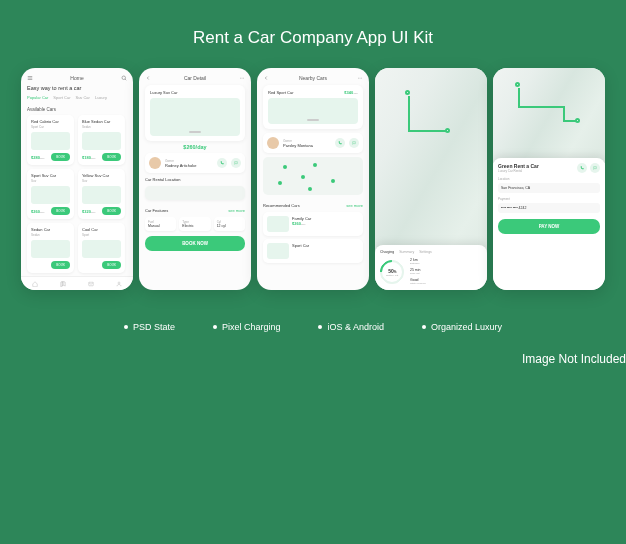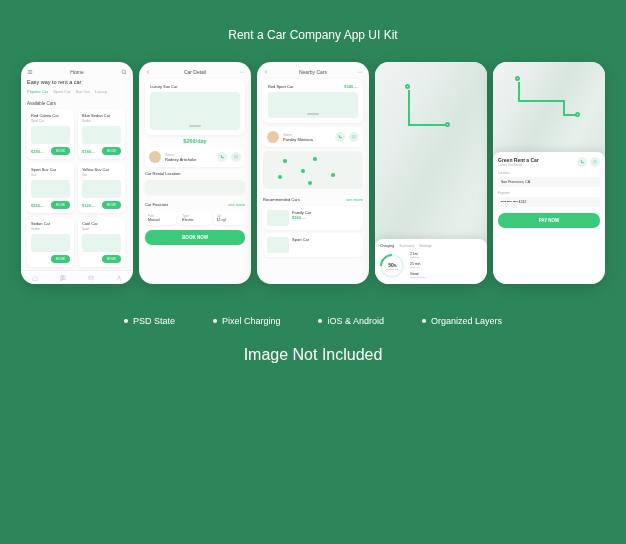--- a/index.html
+++ b/index.html
@@ -1,17 +1,17 @@
 <!DOCTYPE html>
 <html><head>
 <meta charset="utf-8">
 <style>
 *{margin:0;padding:0;box-sizing:border-box;font-family:-apple-system,BlinkMacSystemFont,sans-serif}
 body{width:626px;height:544px;background:#2d8659;overflow:hidden}
-.title{text-align:center;color:#fff;font-size:12px;padding:28px 0 20px}
+.title{text-align:center;color:#fff;font-size:17px;padding:28px 0 20px}
 .phones{display:flex;justify-content:center;gap:6px;padding:0 12px}
 .phone{width:112px;height:222px;background:#fcfcfc;border-radius:14px;box-shadow:0 4px 16px rgba(0,0,0,.15);overflow:hidden;position:relative;font-size:4.5px;color:#333}
 .hdr{display:flex;align-items:center;justify-content:space-between;padding:7px 6px 4px}
 .hdr .t{font-size:5px;color:#555;font-weight:500}
 .ic{width:6px;height:6px;color:#666}
 .sub{padding:0 6px;font-size:5.5px;color:#333;font-weight:500}
 .tabs{display:flex;gap:5px;padding:4px 6px;font-size:4px}
 .tabs span{color:#aaa}
 .tabs .a{color:#3bc97a;font-weight:500}
 .sect{padding:3px 6px;font-size:4.5px;color:#555;font-weight:500}
@@ -57,21 +57,21 @@
 .ringc .l{font-size:2.5px;color:#aaa}
 .stats{display:flex;gap:5px}
 .stat{font-size:3.5px}
 .stat .l{color:#aaa;font-size:2.5px}
 .boxr{background:#fff;border-radius:5px;padding:4px;margin:0 6px 4px;box-shadow:0 1px 3px rgba(0,0,0,.05)}
 .fieldl{font-size:3px;color:#aaa;margin-bottom:2px}
 .fieldv{font-size:3.5px;color:#333;background:#f7f7f7;padding:3px;border-radius:3px}
 .features{display:flex;justify-content:center;gap:38px;padding:32px 0 12px}
 .fitem{color:#fff;font-size:9px;display:flex;align-items:center;gap:5px}
 .dot{width:4px;height:4px;border-radius:50%;background:#fff}
-.foot{text-align:center;color:#fff;font-size:16px;padding-top:8px}
+.foot{text-align:right;color:#fff;font-size:12px;padding-top:8px}
 .rcard{display:flex;gap:3px;background:#fff;border-radius:5px;padding:4px;margin:0 6px 3px;box-shadow:0 1px 3px rgba(0,0,0,.05)}
 .rcard .im{width:22px;height:16px;background:#e6f5ed;border-radius:3px}
 .rcard .ct{flex:1}
 </style>
 </head>
 <body>
 
 <div class="title">Rent a Car Company App UI Kit</div>
 
 <div class="phones">
@@ -376,16 +376,16 @@
   <div class="fitem">
       <span class="dot"></span>
       <span>Pixel Charging</span>
     </div>
   <div class="fitem">
       <span class="dot"></span>
       <span>iOS &amp; Android</span>
     </div>
   <div class="fitem">
       <span class="dot"></span>
-      <span>Organized Layers</span>
+      <span>Organized Luxury</span>
     </div>
 </div>
 <div class="foot">Image Not Included</div>
 
 </body></html>

